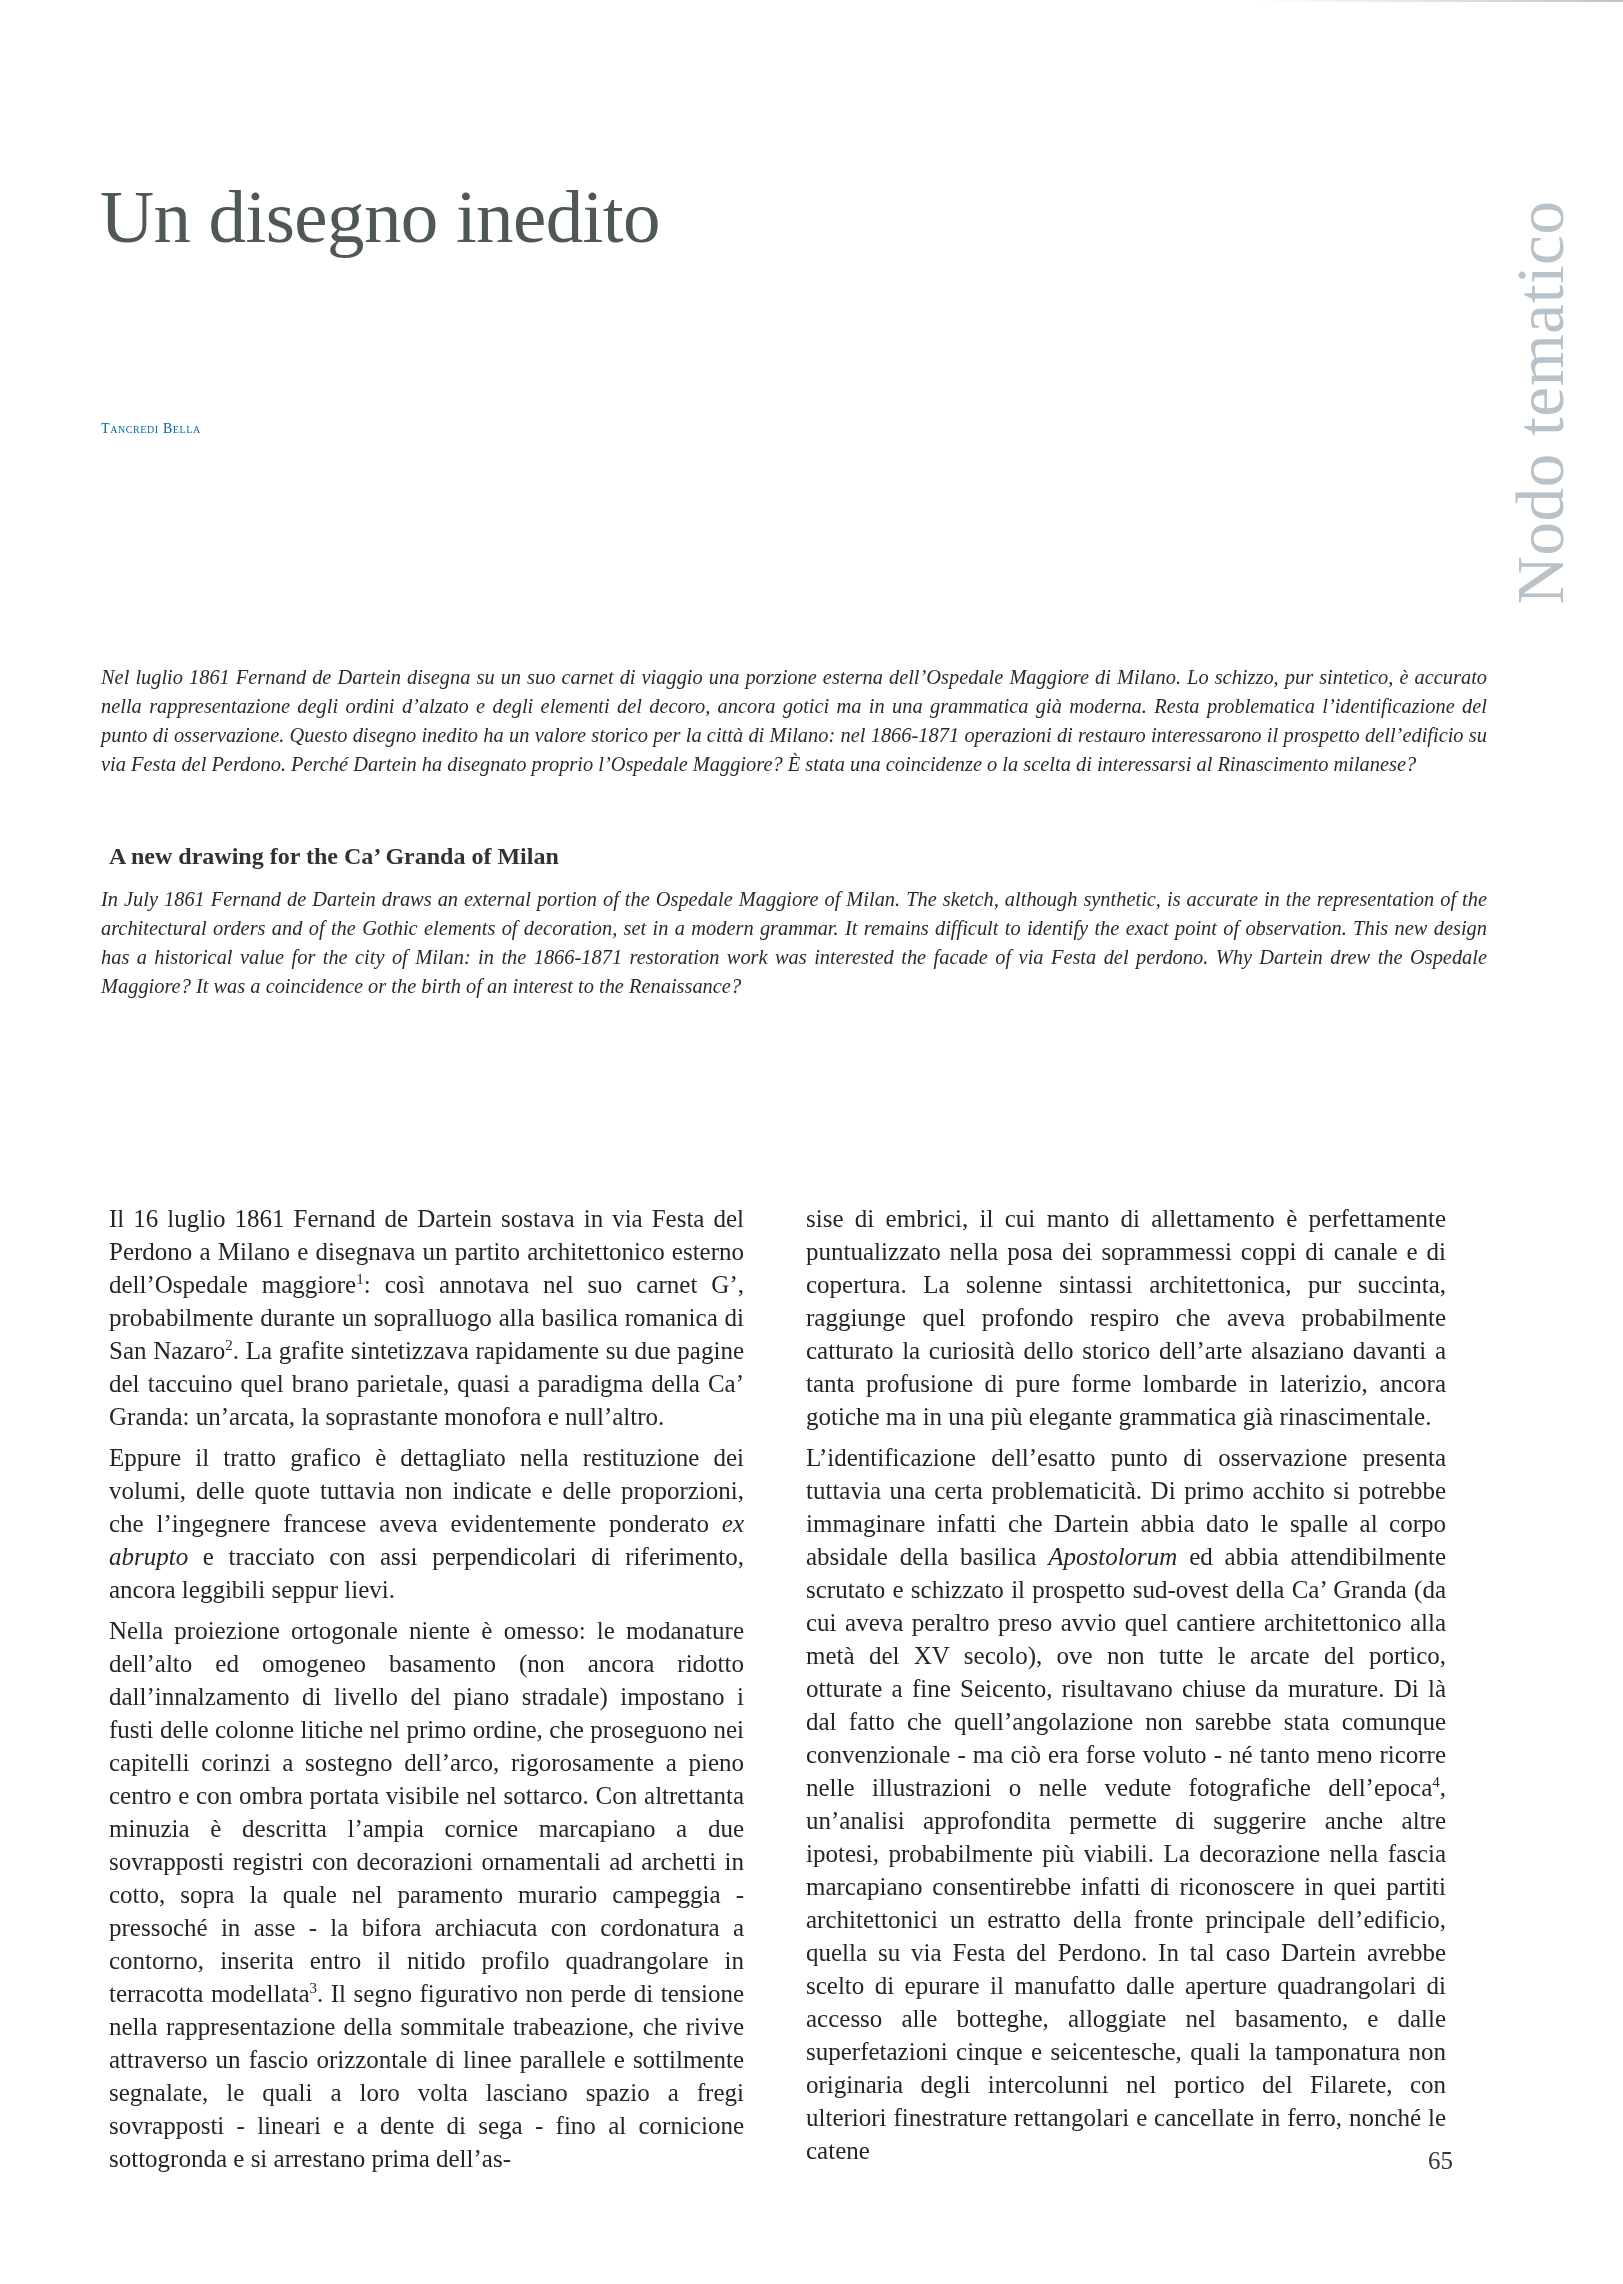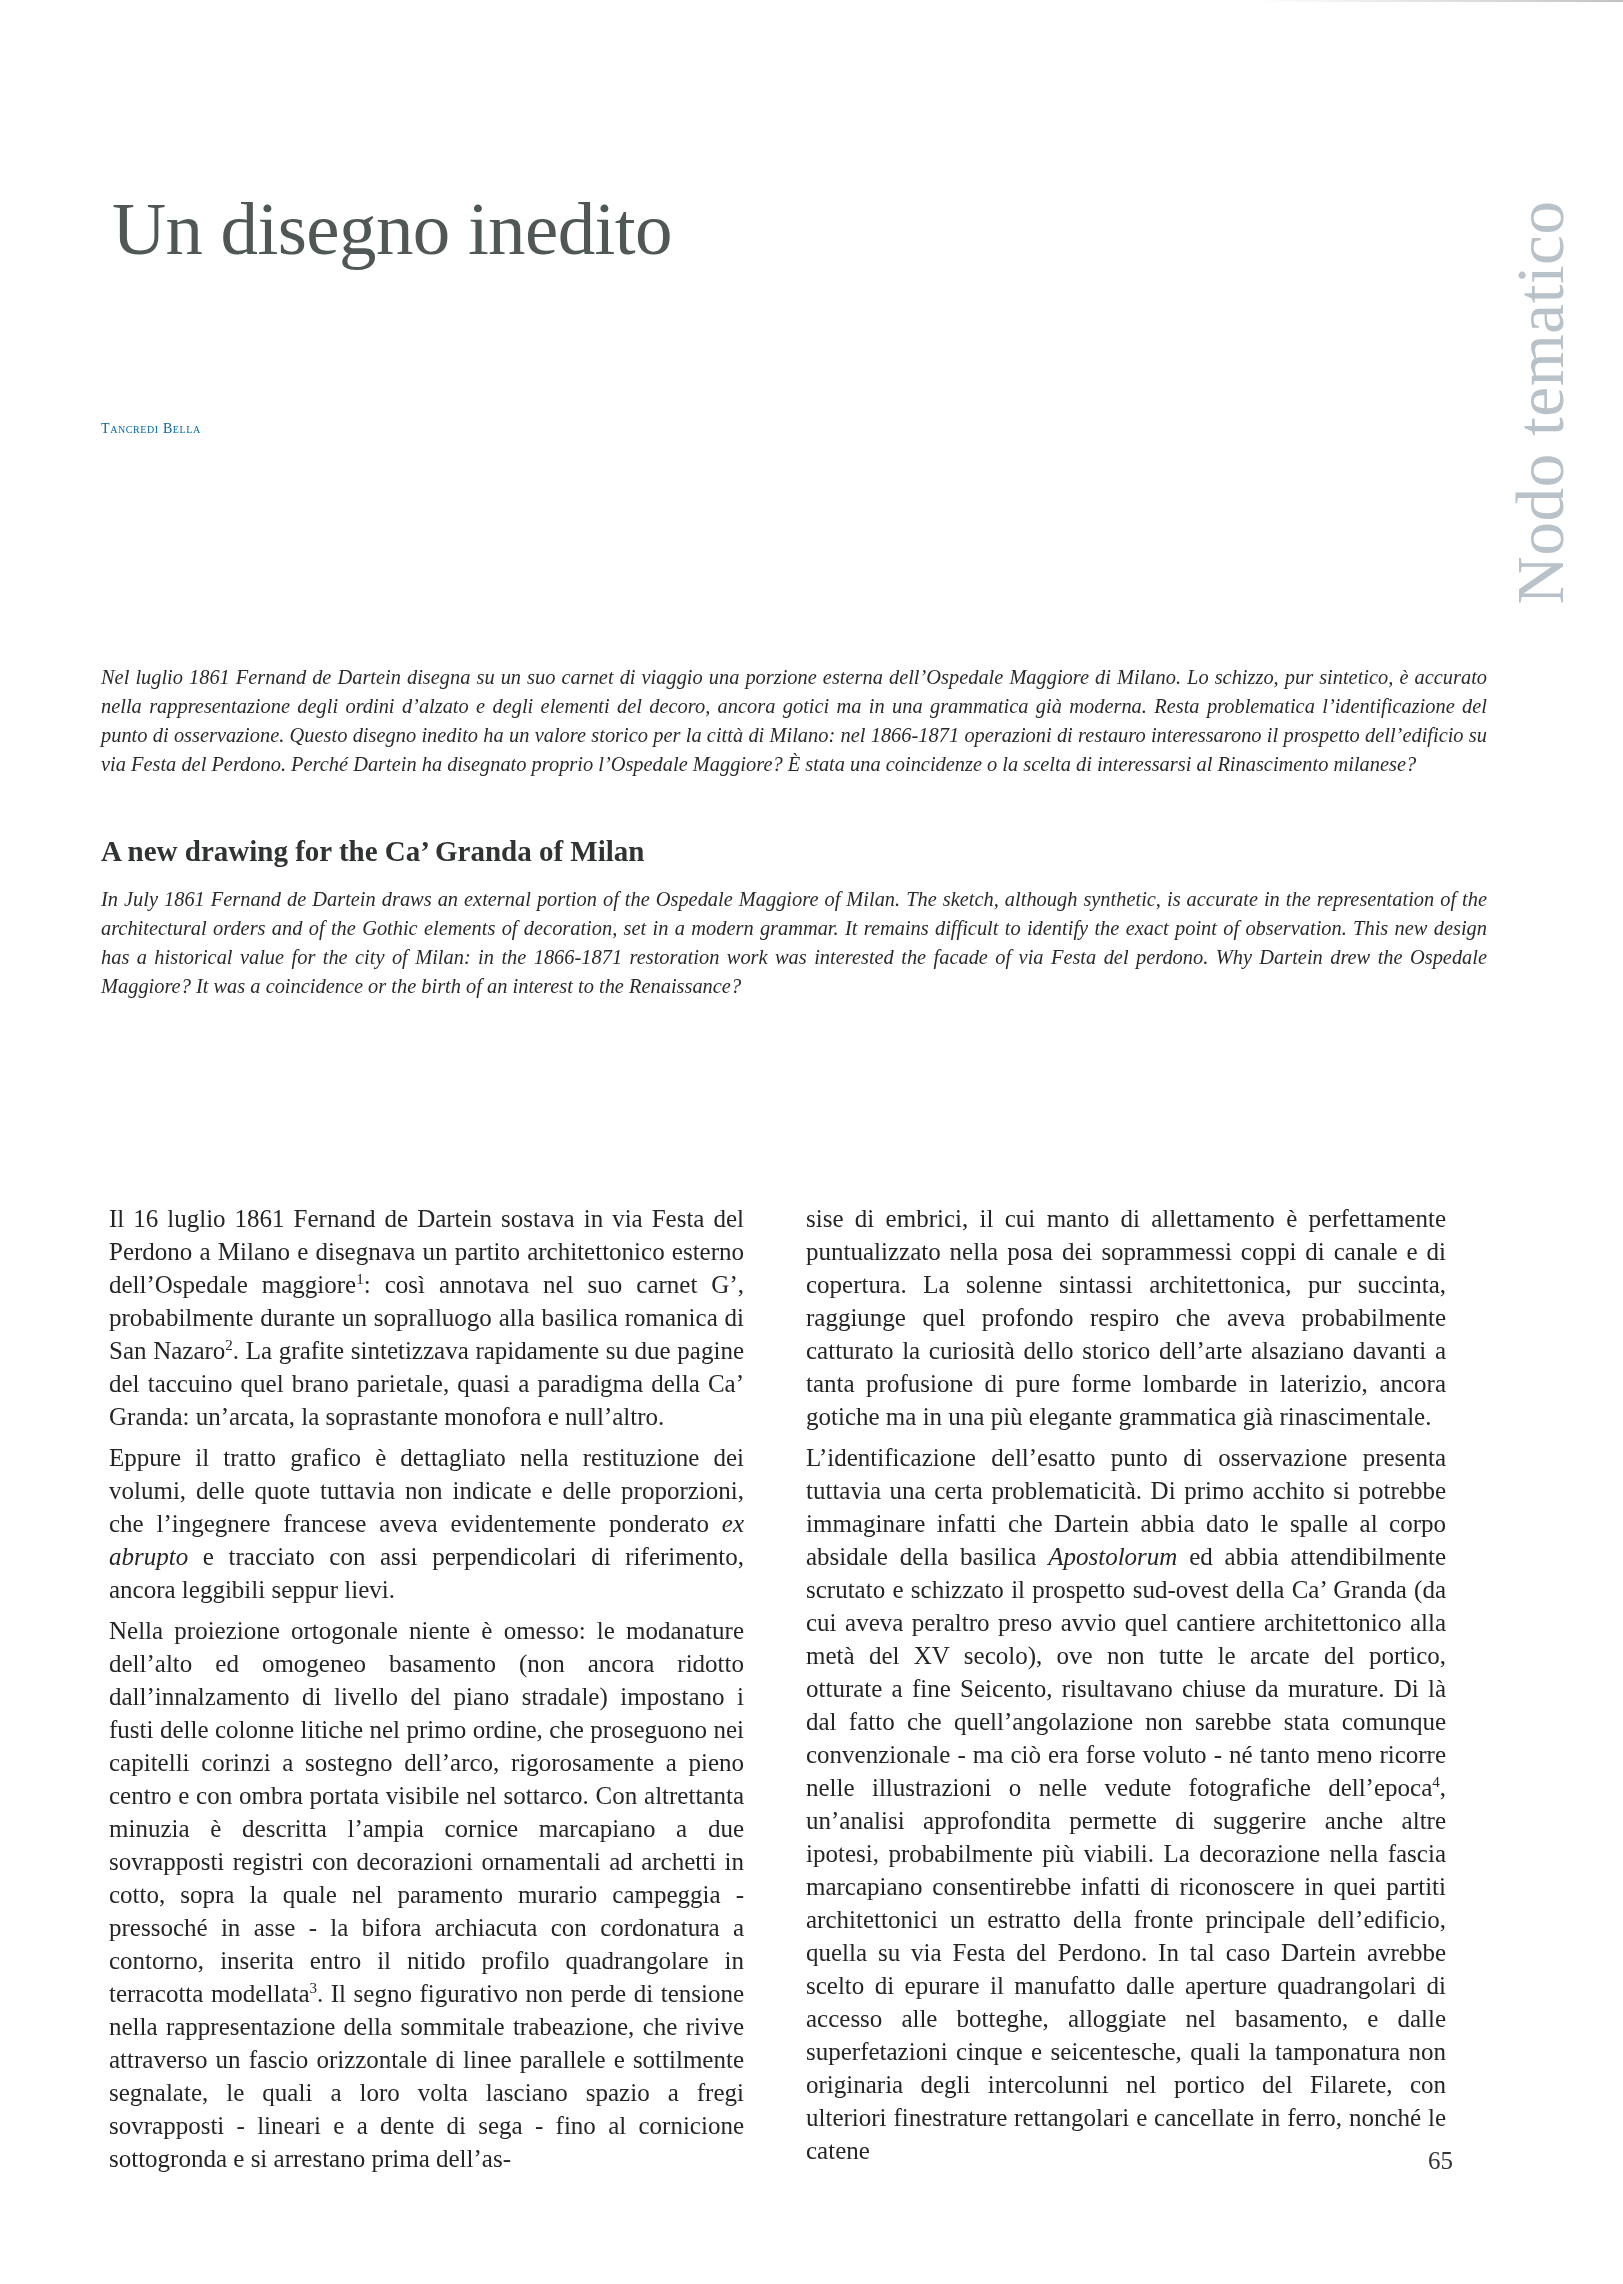--- a/index.html
+++ b/index.html
@@ -20,21 +20,21 @@
       top: 0;
       left: 1256px;
       width: 367px;
       height: 1.9px;
       background: linear-gradient(to right, rgba(0,0,0,0), rgba(80,80,80,0.35));
     }
     .title {
       position: absolute;
       left: 100px;
       top: 168px;
-      margin: 12px;
+      margin: 0;
       font-weight: normal;
       font-size: 75px;
       line-height: 97px;
       color: #4f5857;
       letter-spacing: -0.6px;
     }
     .author {
       position: absolute;
       left: 101px;
       top: 421px;
@@ -71,22 +71,22 @@
       color: #2a2a2a;
       text-align: justify;
       margin: 0;
     }
     .abstract-it { top: 663px; }
     .abstract-en { top: 885px; }
     .en-heading {
       position: absolute;
       left: 101px;
       top: 835px;
-      margin: 0;
-      font-size: 29px;
+      margin: 8px;
+      font-size: 24px;
       font-weight: bold;
       color: #2f3333;
     }
     .col {
       position: absolute;
       top: 1194px;
       width: 651px;
       font-size: 25px;
       line-height: 33px;
       color: #252525;

